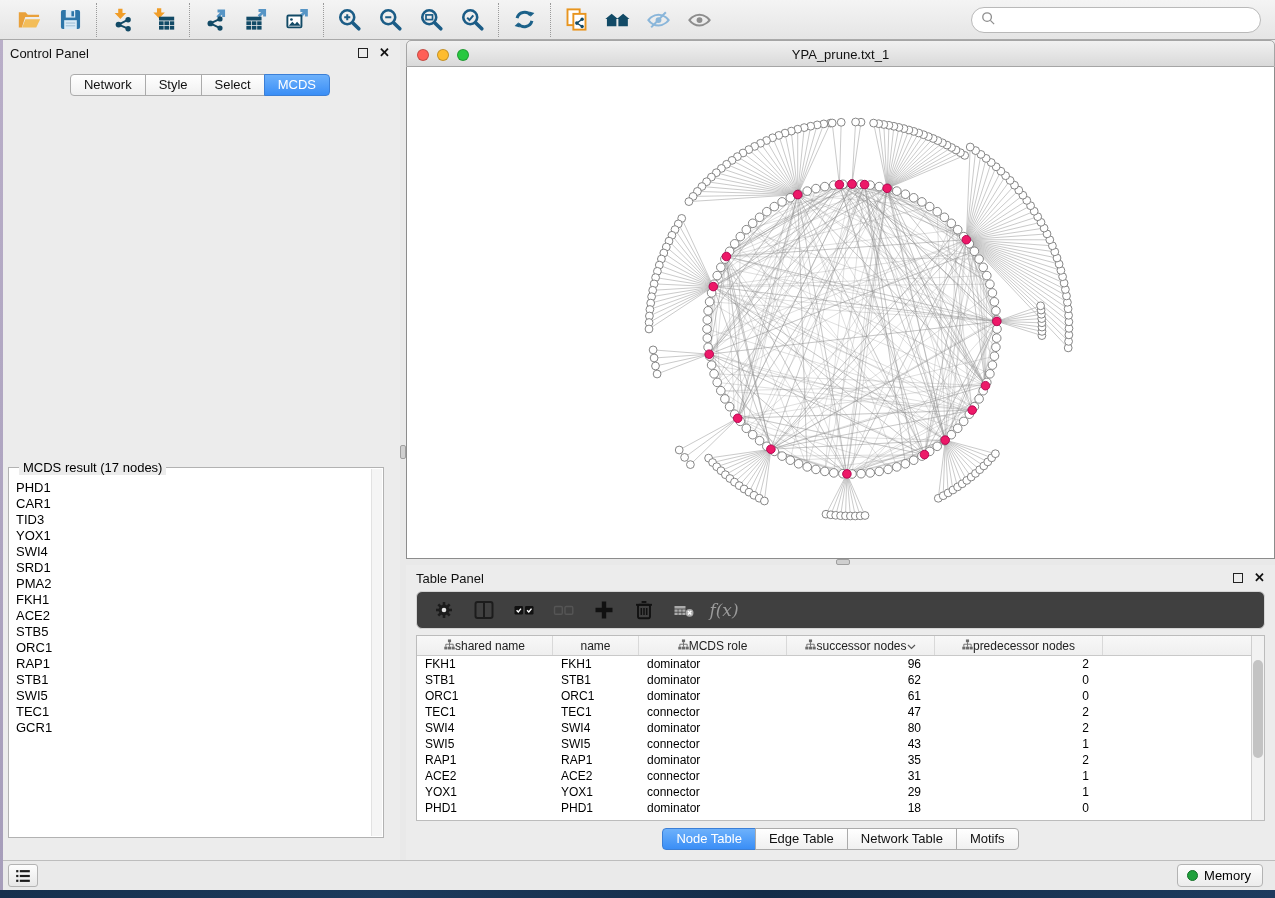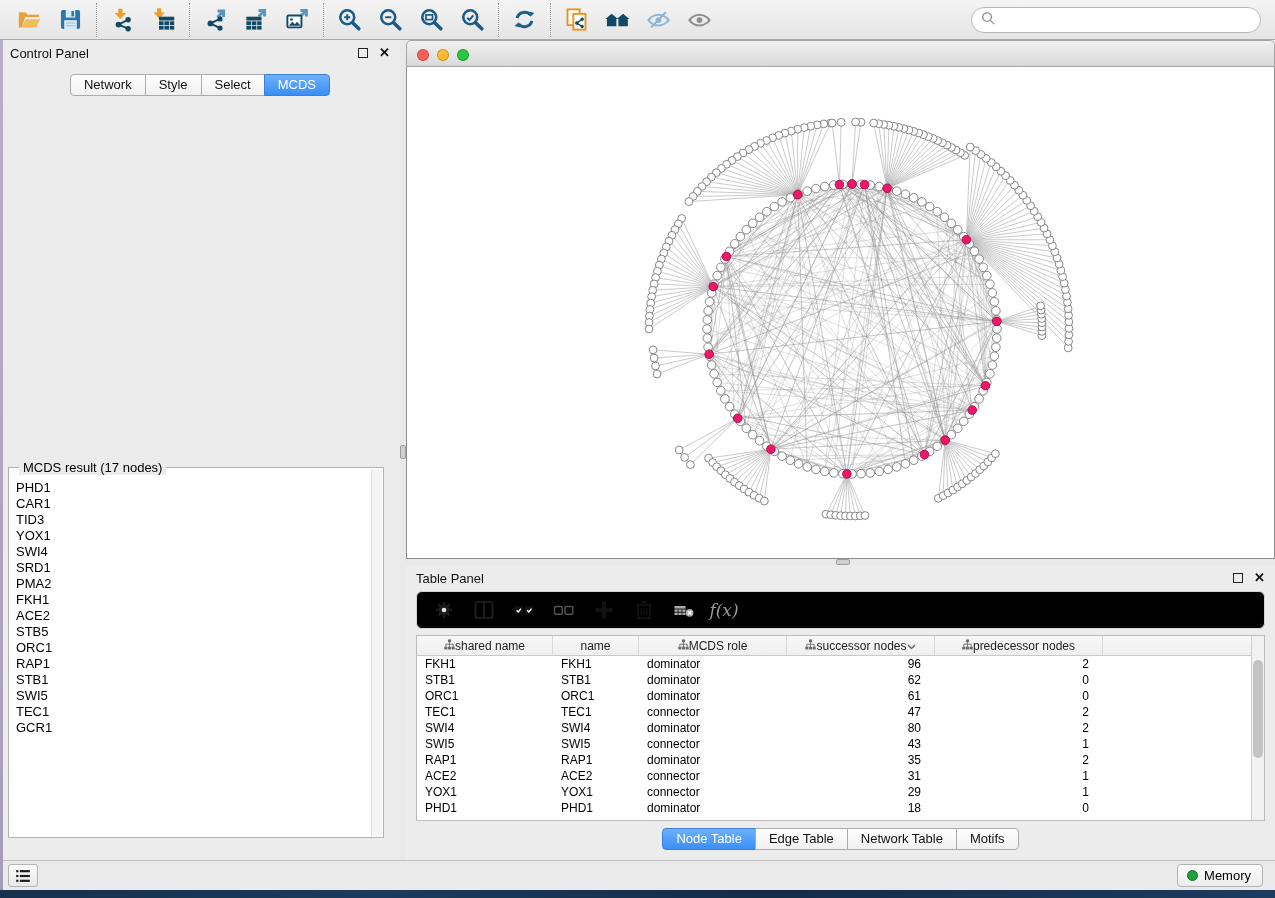--- a/index.html
+++ b/index.html
@@ -76,21 +76,21 @@
     border:1px solid #a5a5a5;border-radius:5px 5px 0 0}
   .lights{position:absolute;left:10px;top:8px;display:flex;gap:8px}
   .light{width:12px;height:12px;border-radius:50%;border:1px solid rgba(0,0,0,.22)}
   .light.red{background:#ff5f57}.light.yellow{background:#febc2e}.light.green{background:#28c840}
   .net-title{position:absolute;left:0;right:0;top:6px;text-align:center;font-size:13px;color:#111}
   .net-canvas{position:absolute;left:0;top:27px;right:0;bottom:0;background:#fff;
     border:1px solid #8c8c8c;border-top:none}
 
   
   #table-panel{position:absolute;left:406px;top:565px;width:869px;height:295px;background:#ececec}
-  .tp-toolbar{position:absolute;left:10px;right:10px;top:26px;height:38px;background:#000000;
+  .tp-toolbar{position:absolute;left:10px;right:10px;top:26px;height:38px;background:#404040;
     border:1px solid #d4d4d4;border-radius:6px;display:flex;align-items:center;gap:14px;padding-left:14px}
   .ticon{width:26px;height:26px;display:flex;align-items:center;justify-content:center;cursor:default}
   .fx{font-family:"DejaVu Serif",serif;font-style:italic;font-size:17px;color:#9b9b9b}
   .tbl{position:absolute;left:10px;right:10px;top:70px;height:186px;background:#fff;
     border:1px solid #bcbcbc;overflow:hidden}
   .thead{display:flex;height:20px;background:linear-gradient(#f8f8f8,#efefef);
     border-bottom:1px solid #c9c9c9;font-size:12px;color:#222}
   .th{display:flex;align-items:center;justify-content:center;gap:0;border-right:1px solid #d9d9d9;
     height:100%;overflow:hidden;white-space:nowrap}
   .th.fill{flex:1;border-right:none}
@@ -326,20 +326,21 @@
       <div class="grip"></div>
     </div>
 
   <div id="net-frame">
     <div class="net-titlebar">
       <span class="lights">
         <span class="light red"></span>
         <span class="light yellow"></span>
         <span class="light green"></span>
       </span>
+      <span class="net-title">YPA_prune.txt_1</span>
     </div>
     <div class="net-canvas">
       <svg id="net-svg" width="867" height="491" viewBox="0 0 867 491">
           <line x1="390.7" y1="127.6" x2="578.5" y2="318.7" stroke="#8f8f8f" stroke-opacity="0.5" stroke-width="1"></line>
           <line x1="390.7" y1="127.6" x2="517.5" y2="387.6" stroke="#8f8f8f" stroke-opacity="0.5" stroke-width="1"></line>
           <line x1="390.7" y1="127.6" x2="439.9" y2="406.9" stroke="#8f8f8f" stroke-opacity="0.5" stroke-width="1"></line>
           <line x1="390.7" y1="127.6" x2="330.7" y2="351.3" stroke="#8f8f8f" stroke-opacity="0.5" stroke-width="1"></line>
           <line x1="390.7" y1="127.6" x2="319.4" y2="189.5" stroke="#8f8f8f" stroke-opacity="0.5" stroke-width="1"></line>
           <line x1="432.4" y1="117.6" x2="445.0" y2="117.0" stroke="#8f8f8f" stroke-opacity="0.5" stroke-width="1"></line>
           <line x1="432.4" y1="117.6" x2="457.6" y2="117.6" stroke="#8f8f8f" stroke-opacity="0.5" stroke-width="1"></line>

